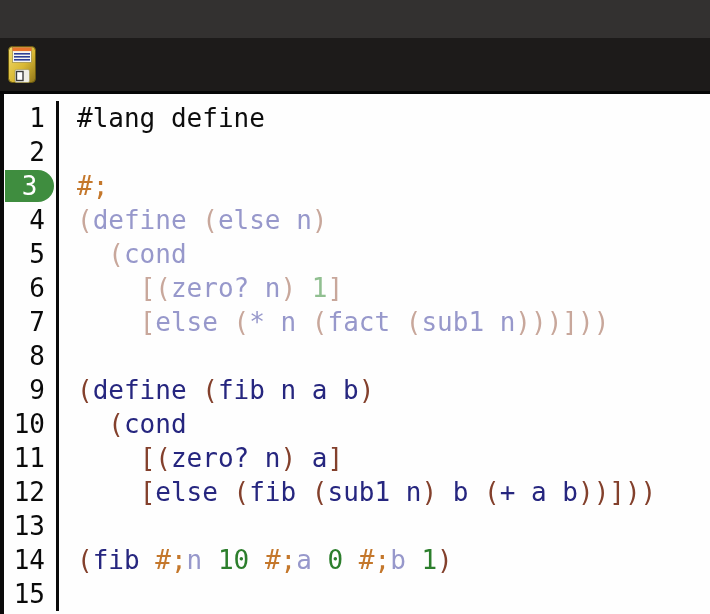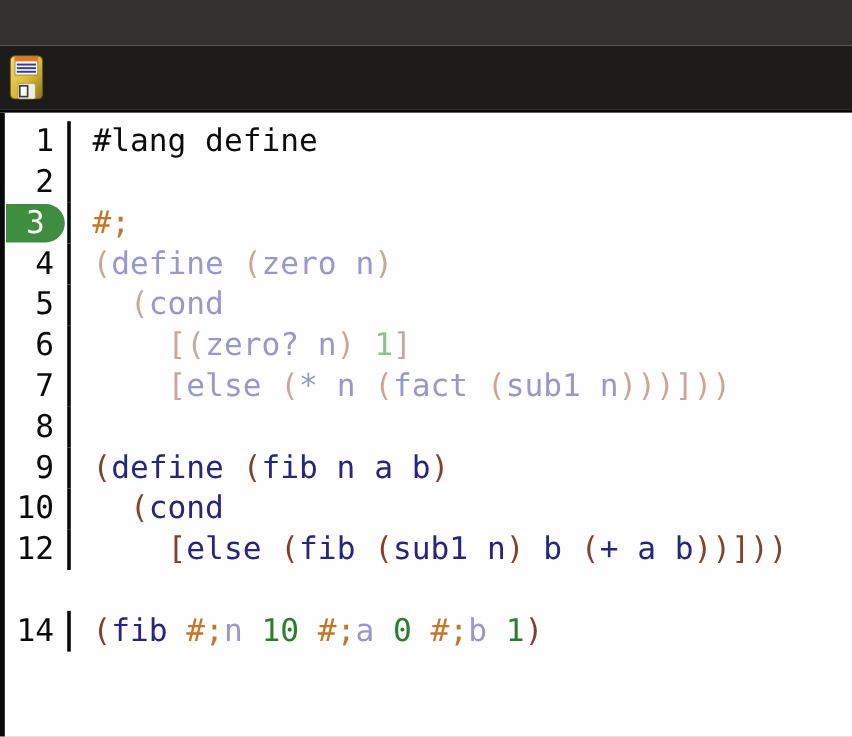--- a/index.html
+++ b/index.html
@@ -59,27 +59,28 @@
     </div>
   </div>
 
   <div class="divider"></div>
 
   <div class="editor">
     <div>
         <div class="line"><div class="gutter-cell">1</div><div class="code-cell"><span style="color: rgb(13, 13, 13);">#lang define</span></div></div>
         <div class="line"><div class="gutter-cell">2</div><div class="code-cell"></div></div>
         <div class="line"><div class="gutter-cell"><span class="badge">3</span></div><div class="code-cell"><span style="color: rgb(196, 119, 43);">#;</span></div></div>
-        <div class="line"><div class="gutter-cell">4</div><div class="code-cell"><span style="color: rgb(200, 167, 155);">(</span><span style="color: rgb(151, 152, 203);">define </span><span style="color: rgb(200, 167, 155);">(</span><span style="color: rgb(151, 152, 203);">zero n</span><span style="color: rgb(200, 167, 155);">)</span></div></div>
+        <div class="line"><div class="gutter-cell">4</div><div class="code-cell"><span style="color: rgb(200, 167, 155);">(</span><span style="color: rgb(151, 152, 203);">define </span><span style="color: rgb(200, 167, 155);">(</span><span style="color: rgb(151, 152, 203);">else n</span><span style="color: rgb(200, 167, 155);">)</span></div></div>
         <div class="line"><div class="gutter-cell">5</div><div class="code-cell"><span style="color: rgb(13, 13, 13);">  </span><span style="color: rgb(200, 167, 155);">(</span><span style="color: rgb(151, 152, 203);">cond</span></div></div>
         <div class="line"><div class="gutter-cell">6</div><div class="code-cell"><span style="color: rgb(13, 13, 13);">    </span><span style="color: rgb(200, 167, 155);">[(</span><span style="color: rgb(151, 152, 203);">zero? n</span><span style="color: rgb(200, 167, 155);">) </span><span style="color: rgb(144, 191, 144);">1</span><span style="color: rgb(200, 167, 155);">]</span></div></div>
         <div class="line"><div class="gutter-cell">7</div><div class="code-cell"><span style="color: rgb(13, 13, 13);">    </span><span style="color: rgb(200, 167, 155);">[</span><span style="color: rgb(151, 152, 203);">else </span><span style="color: rgb(200, 167, 155);">(</span><span style="color: rgb(151, 152, 203);">* n </span><span style="color: rgb(200, 167, 155);">(</span><span style="color: rgb(151, 152, 203);">fact </span><span style="color: rgb(200, 167, 155);">(</span><span style="color: rgb(151, 152, 203);">sub1 n</span><span style="color: rgb(200, 167, 155);">)))]))</span></div></div>
         <div class="line"><div class="gutter-cell">8</div><div class="code-cell"></div></div>
         <div class="line"><div class="gutter-cell">9</div><div class="code-cell"><span style="color: rgb(131, 64, 44);">(</span><span style="color: rgb(38, 38, 127);">define </span><span style="color: rgb(131, 64, 44);">(</span><span style="color: rgb(38, 38, 127);">fib n a b</span><span style="color: rgb(131, 64, 44);">)</span></div></div>
         <div class="line"><div class="gutter-cell">10</div><div class="code-cell"><span style="color: rgb(13, 13, 13);">  </span><span style="color: rgb(131, 64, 44);">(</span><span style="color: rgb(38, 38, 127);">cond</span></div></div>
+        <div class="line"><div class="gutter-cell">11</div><div class="code-cell"><span style="color: rgb(13, 13, 13);">    </span><span style="color: rgb(131, 64, 44);">[(</span><span style="color: rgb(38, 38, 127);">zero? n</span><span style="color: rgb(131, 64, 44);">) </span><span style="color: rgb(38, 38, 127);">a</span><span style="color: rgb(131, 64, 44);">]</span></div></div>
         <div class="line"><div class="gutter-cell">12</div><div class="code-cell"><span style="color: rgb(13, 13, 13);">    </span><span style="color: rgb(131, 64, 44);">[</span><span style="color: rgb(38, 38, 127);">else </span><span style="color: rgb(131, 64, 44);">(</span><span style="color: rgb(38, 38, 127);">fib </span><span style="color: rgb(131, 64, 44);">(</span><span style="color: rgb(38, 38, 127);">sub1 n</span><span style="color: rgb(131, 64, 44);">) </span><span style="color: rgb(38, 38, 127);">b </span><span style="color: rgb(131, 64, 44);">(</span><span style="color: rgb(38, 38, 127);">+ a b</span><span style="color: rgb(131, 64, 44);">))]))</span></div></div>
-        <div class="line"><div class="code-cell"></div></div>
+        <div class="line"><div class="gutter-cell">13</div><div class="code-cell"></div></div>
         <div class="line"><div class="gutter-cell">14</div><div class="code-cell"><span style="color: rgb(131, 64, 44);">(</span><span style="color: rgb(38, 38, 127);">fib </span><span style="color: rgb(196, 119, 43);">#;</span><span style="color: rgb(151, 152, 203);">n</span><span style="color: rgb(13, 13, 13);"> </span><span style="color: rgb(44, 126, 44);">10</span><span style="color: rgb(13, 13, 13);"> </span><span style="color: rgb(196, 119, 43);">#;</span><span style="color: rgb(151, 152, 203);">a</span><span style="color: rgb(13, 13, 13);"> </span><span style="color: rgb(44, 126, 44);">0</span><span style="color: rgb(13, 13, 13);"> </span><span style="color: rgb(196, 119, 43);">#;</span><span style="color: rgb(151, 152, 203);">b</span><span style="color: rgb(13, 13, 13);"> </span><span style="color: rgb(44, 126, 44);">1</span><span style="color: rgb(131, 64, 44);">)</span></div></div>
-        <div class="line"><div class="code-cell"></div></div>
+        <div class="line"><div class="gutter-cell">15</div><div class="code-cell"></div></div>
       </div>
   </div>
 
 </div>
 
 </body></html>

